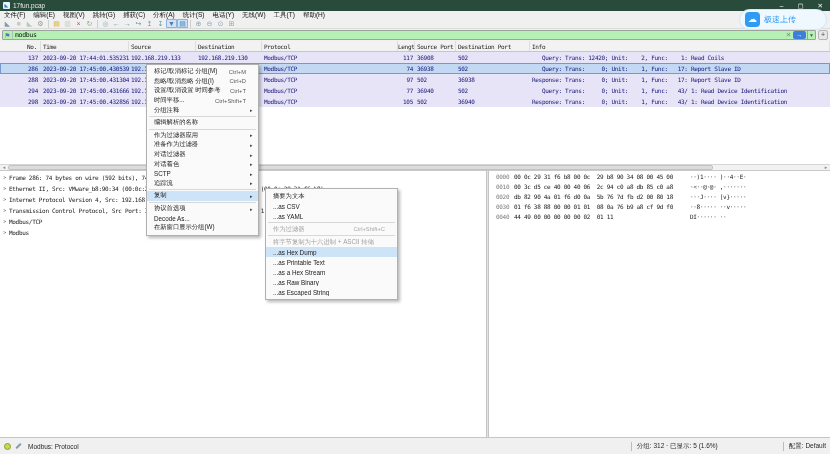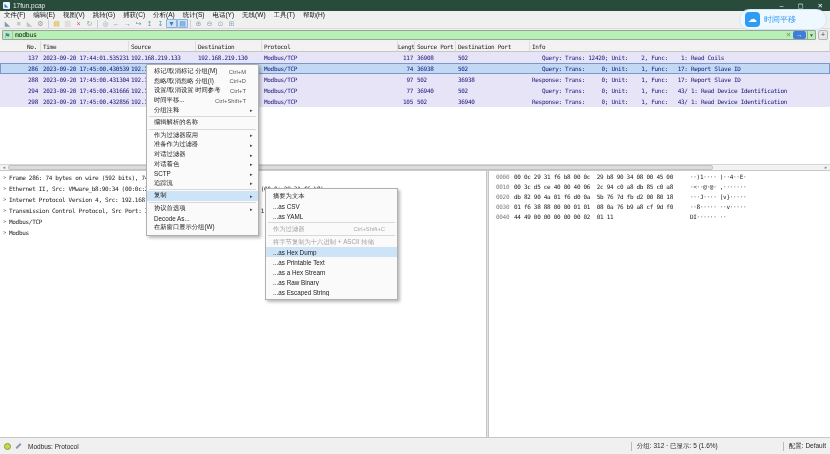--- a/index.html
+++ b/index.html
@@ -405,16 +405,16 @@
         <span class="mi-arrow"></span>
       </div>
       <div class="mi">
         <span class="mi-label">...as Escaped String</span>
         <span class="mi-arrow"></span>
       </div>
     </div>
 
   <div class="upload-pill">
     <span class="pill-icon">☁</span>
-    <span class="pill-label">时间平移</span>
+    <span class="pill-label">极速上传</span>
   </div>
 
 </div>
 
 </body></html>

